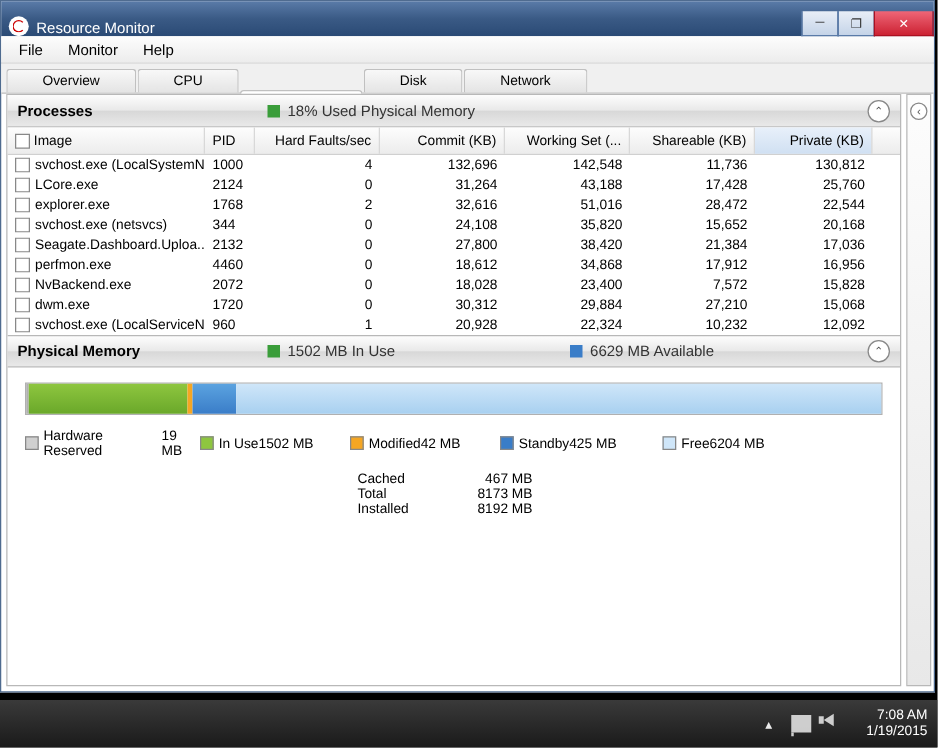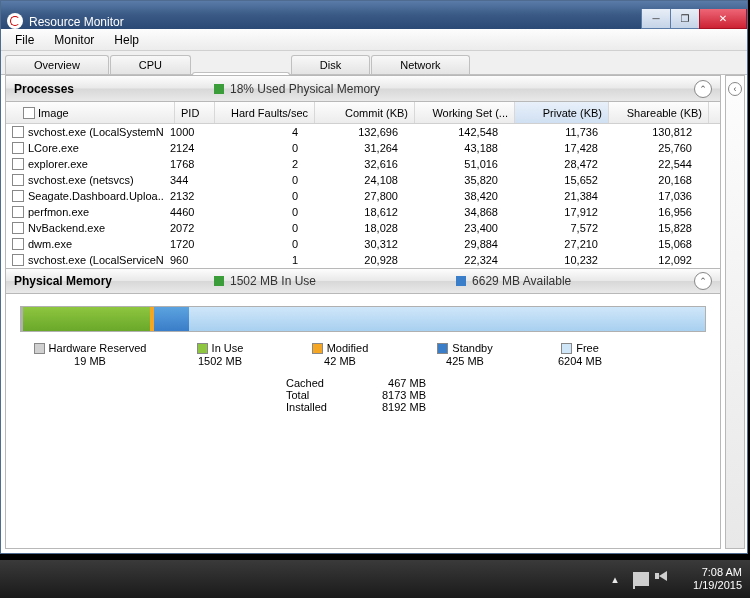--- a/index.html
+++ b/index.html
@@ -28,21 +28,21 @@
 
 .section-header { height: 26px; background: linear-gradient(to bottom,#fdfdfd 0%,#e9e9e9 48%,#d8d8d8 52%,#e9e9e9 100%); border-bottom: 1px solid #b8b8b8; display: flex; align-items: center; padding: 0 8px; font-size: 12px; }
 .section-header .name { font-weight: bold; width: 200px; }
 .section-header .meter-ico { width: 10px; height: 10px; background: #3a9d3a; margin-right: 6px; }
 .section-header .meter-ico.blue { background: #3a7dc8; }
 .section-header .stat { color: #333; }
 .section-header .spacer { flex: 1; }
 .section-header .collapse { width: 18px; height: 18px; border: 1px solid #888; border-radius: 50%; background: #fff; display: flex; align-items: center; justify-content: center; font-size: 9px; color: #555; }
 
 .grid { font-size: 11px; }
-.grid-head { display: flex; height: 22px; background: linear-gradient(to bottom,#fdfdfd,#ececec); border-bottom: 1px solid #d0d0d0; justify-content: center; }
+.grid-head { display: flex; height: 22px; background: linear-gradient(to bottom,#fdfdfd,#ececec); border-bottom: 1px solid #d0d0d0; }
 .grid-head .col { border-right: 1px solid #d8d8d8; padding: 3px 6px; display: flex; align-items: center; }
 .grid-head .col.num { justify-content: flex-end; }
 .grid-head .col.sorted { background: linear-gradient(to bottom,#e8f0fa,#d0e0f2); }
 .grid-body { max-height: 150px; overflow: hidden; }
 .grid-row { display: flex; height: 16px; align-items: center; }
 .grid-row .cell { padding: 0 6px; overflow: hidden; white-space: nowrap; text-overflow: ellipsis; }
 .grid-row .cell.num { text-align: right; }
 .grid-row .img-cell { display: flex; align-items: center; gap: 4px; }
 .chk { width: 12px; height: 12px; border: 1px solid #888; background: #fff; flex-shrink: 0; }
 
@@ -56,21 +56,21 @@
 
 .mem-bar { height: 26px; margin: 12px 14px 10px 14px; border: 1px solid #b0b0b0; display: flex; position: relative; background: #fff; }
 .mem-seg { height: 100%; }
 .seg-hw { background: #b0b0b0; width: 0.3%; }
 .seg-use { background: linear-gradient(to bottom,#8ec63f,#6aa82a); width: 18.5%; }
 .seg-mod { background: #f5a623; width: 0.6%; }
 .seg-sby { background: linear-gradient(to bottom,#5ba3e0,#3a7dc8); width: 5.2%; }
 .seg-free { background: linear-gradient(to bottom,#cfe6f9,#a8d0f0); flex: 1; }
 
 .mem-legend { display: flex; padding: 0 14px; font-size: 11px; }
-.leg-item { display: flex; flex-direction: column; align-items: center; }
+.leg-item { display: flex; flex-direction: row; align-items: center; }
 .leg-item .top { display: flex; align-items: center; gap: 4px; }
 .leg-sw { width: 11px; height: 11px; border: 1px solid #888; }
 .sw-hw { background: #d0d0d0; }
 .sw-use { background: #8ec63f; }
 .sw-mod { background: #f5a623; }
 .sw-sby { background: #3a7dc8; }
 .sw-free { background: #cfe6f9; }
 .leg-val { font-size: 11px; margin-top: 1px; }
 .l-hw { width: 140px; }
 .l-use { width: 120px; }
@@ -130,22 +130,22 @@
       <div class="collapse">⌃</div>
     </div>
 
     <div class="grid">
       <div class="grid-head">
         <div class="col c-img"><span class="chk"></span>&nbsp;<span>Image</span></div>
         <div class="col c-pid">PID</div>
         <div class="col c-hf num">Hard Faults/sec</div>
         <div class="col c-cm num">Commit (KB)</div>
         <div class="col c-ws num">Working Set (...</div>
+        <div class="col c-sh num">Shareable (KB)</div>
         <div class="col c-pv num sorted">Private (KB)</div>
-        <div class="col c-sh num">Shareable (KB)</div>
       </div>
       <div class="grid-body" id="grid-body">
           <div class="grid-row">
             <div class="cell c-img img-cell">
               <span class="chk"></span>
               <span>svchost.exe (LocalSystemNet...</span>
             </div>
             <div class="cell c-pid">1000</div>
             <div class="cell c-hf num">4</div>
             <div class="cell c-cm num">132,696</div>

